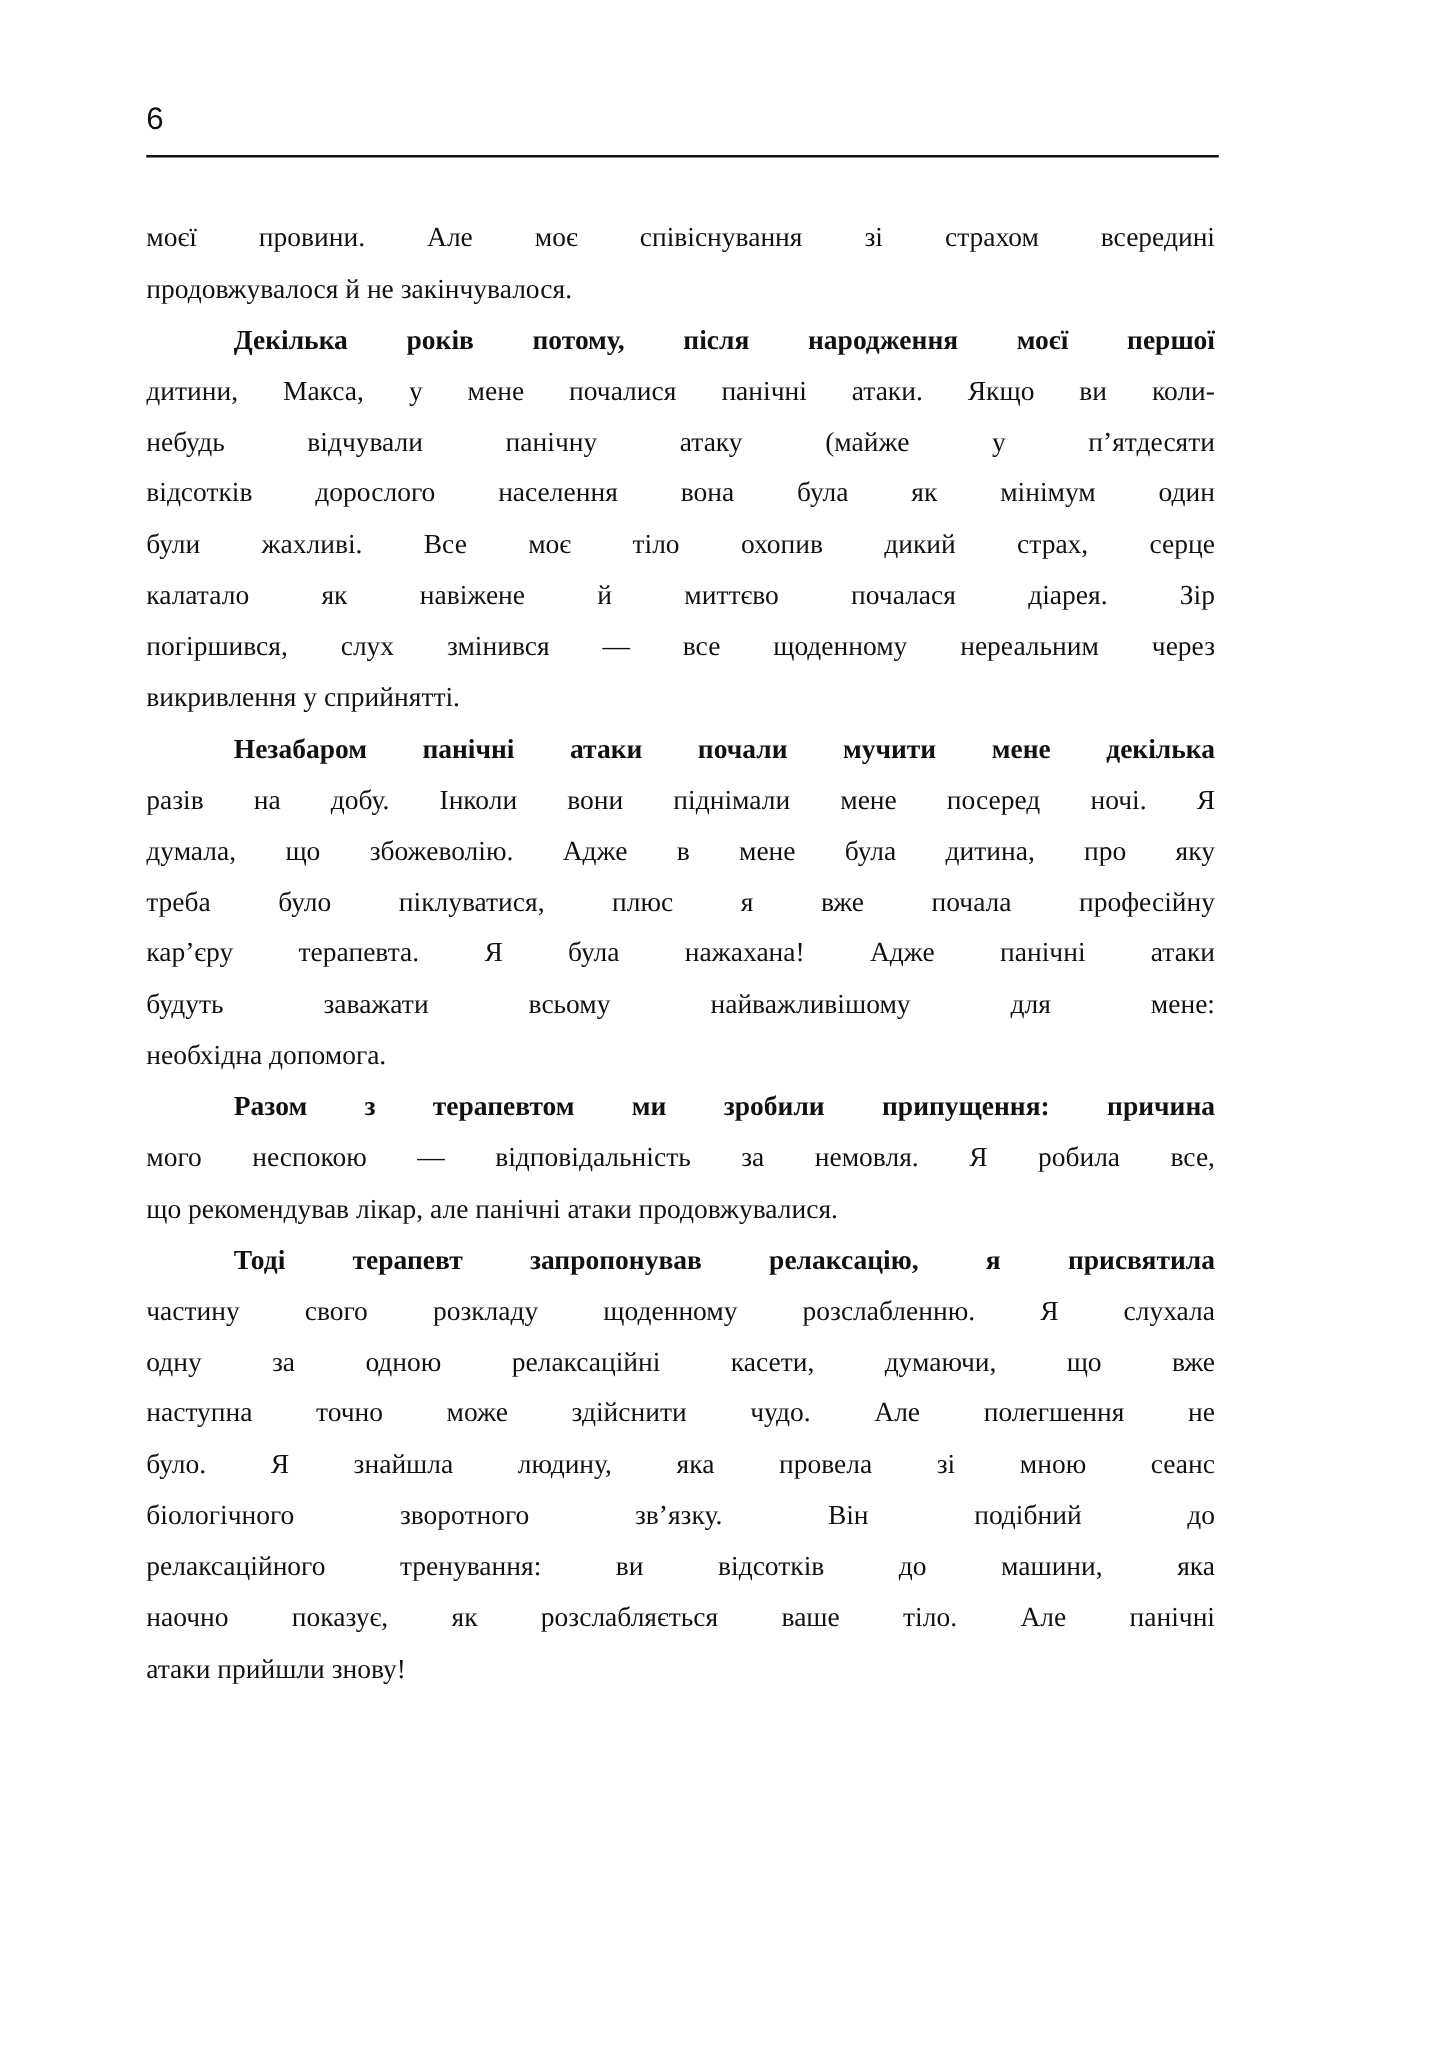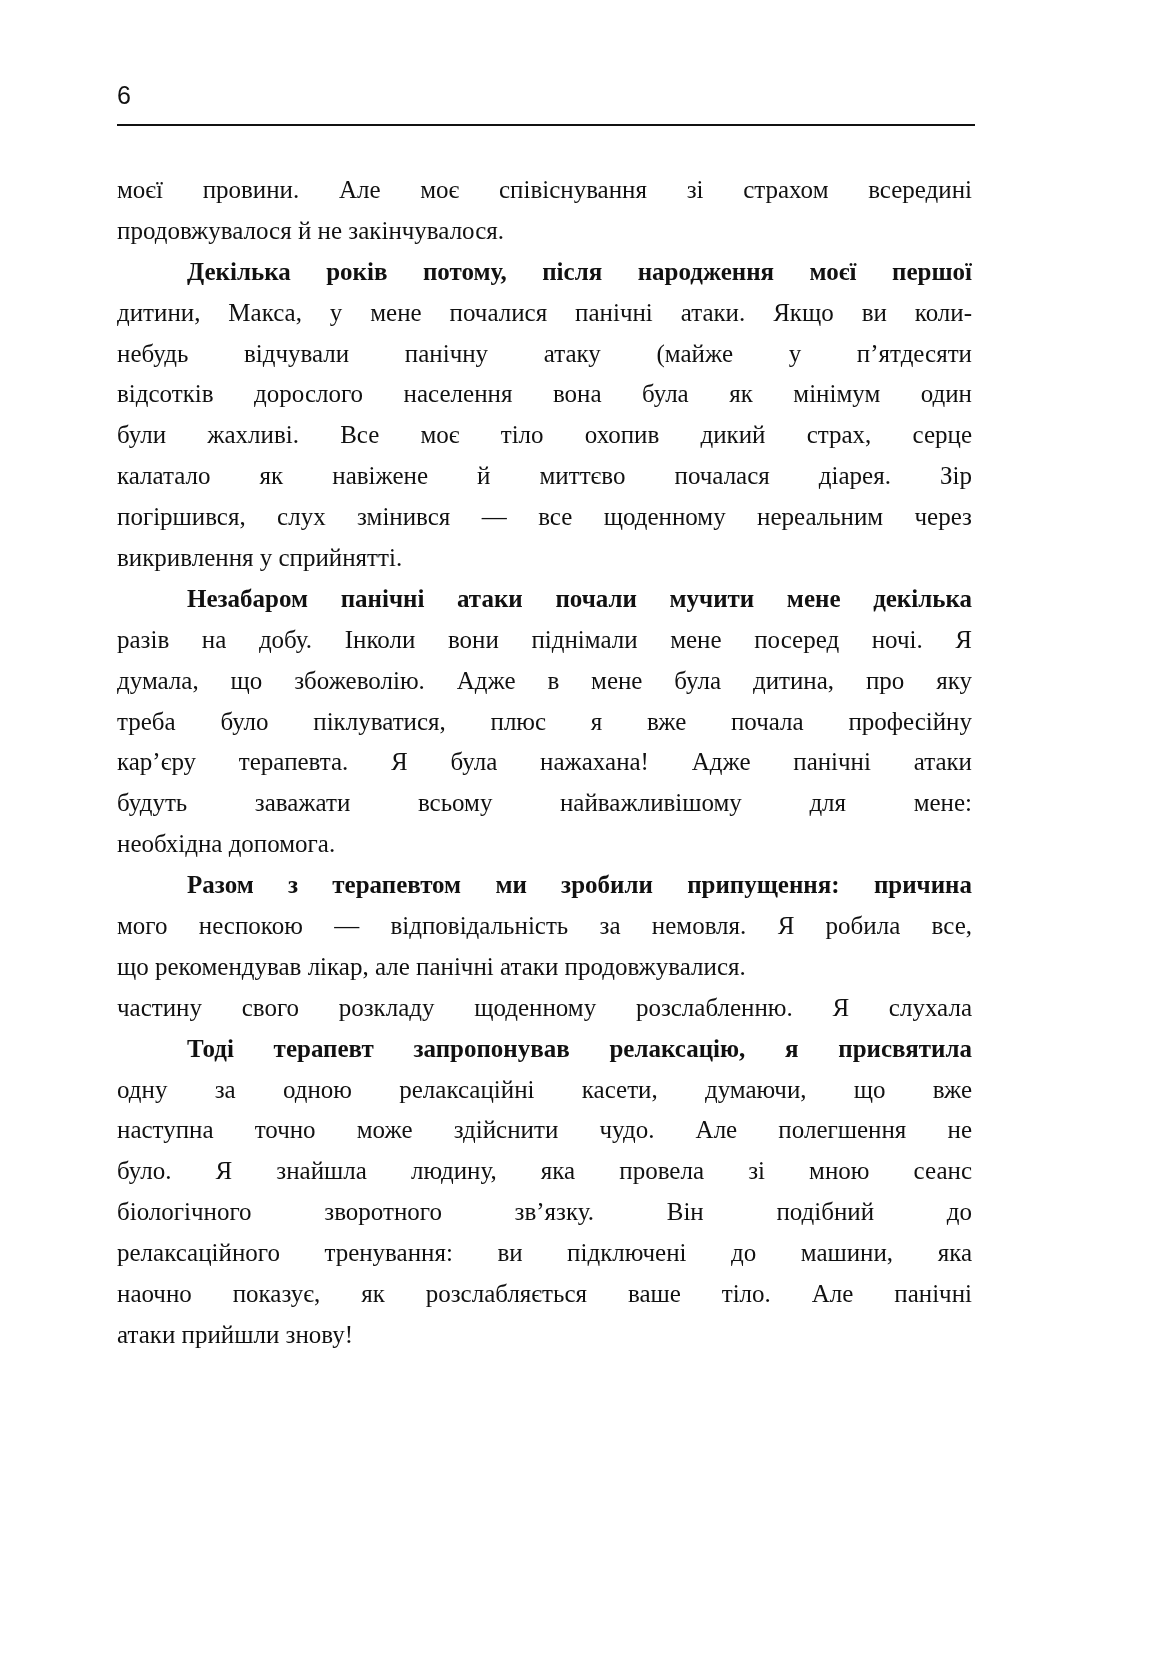--- a/index.html
+++ b/index.html
@@ -34,21 +34,21 @@
     }
     .body-text {
       position: absolute;
       left: 117px;
       top: 170px;
       width: 855px;
     }
     .line {
       height: 40.9px;
       line-height: 40.9px;
-      font-size: 25px;
+      font-size: 22px;
       white-space: nowrap;
       text-align: justify;
       text-align-last: justify;
       overflow: hidden;
       transform-origin: left center;
     }
     .line.last {
       text-align-last: left;
     }
     .line.indent {
@@ -85,22 +85,22 @@
   <div class="line"><span>думала, що збожеволію. Адже в мене була дитина, про яку</span></div>
   <div class="line"><span>треба було піклуватися, плюс я вже почала професійну</span></div>
   <div class="line"><span>кар’єру терапевта. Я була нажахана! Адже панічні атаки</span></div>
   <div class="line"><span>будуть заважати всьому найважливішому для мене:</span></div>
   <div class="line last"><span>необхідна допомога.</span></div>
 
   <div class="line indent"><span>Разом з терапевтом ми зробили припущення: причина</span></div>
   <div class="line"><span>мого неспокою — відповідальність за немовля. Я робила все,</span></div>
   <div class="line last"><span>що рекомендував лікар, але панічні атаки продовжувалися.</span></div>
 
+  <div class="line indent"><span>Тоді терапевт запропонував релаксацію, я присвятила</span></div>
   <div class="line"><span>частину свого розкладу щоденному розслабленню. Я слухала</span></div>
-  <div class="line indent"><span>Тоді терапевт запропонував релаксацію, я присвятила</span></div>
   <div class="line"><span>одну за одною релаксаційні касети, думаючи, що вже</span></div>
   <div class="line"><span>наступна точно може здійснити чудо. Але полегшення не</span></div>
   <div class="line"><span>було. Я знайшла людину, яка провела зі мною сеанс</span></div>
   <div class="line"><span>біологічного зворотного зв’язку. Він подібний до</span></div>
-  <div class="line"><span>релаксаційного тренування: ви підключені до машини, яка</span></div>
+  <div class="line"><span>релаксаційного тренування: ви відсотків до машини, яка</span></div>
   <div class="line"><span>наочно показує, як розслабляється ваше тіло. Але панічні</span></div>
   <div class="line last"><span>атаки прийшли знову!</span></div>
 </div>
 
 </body></html>

